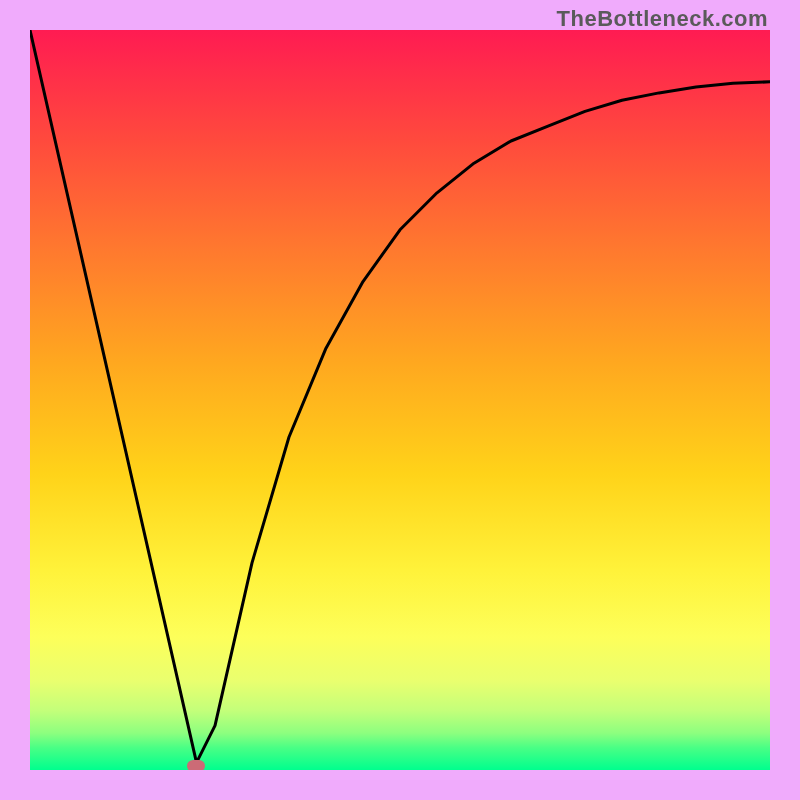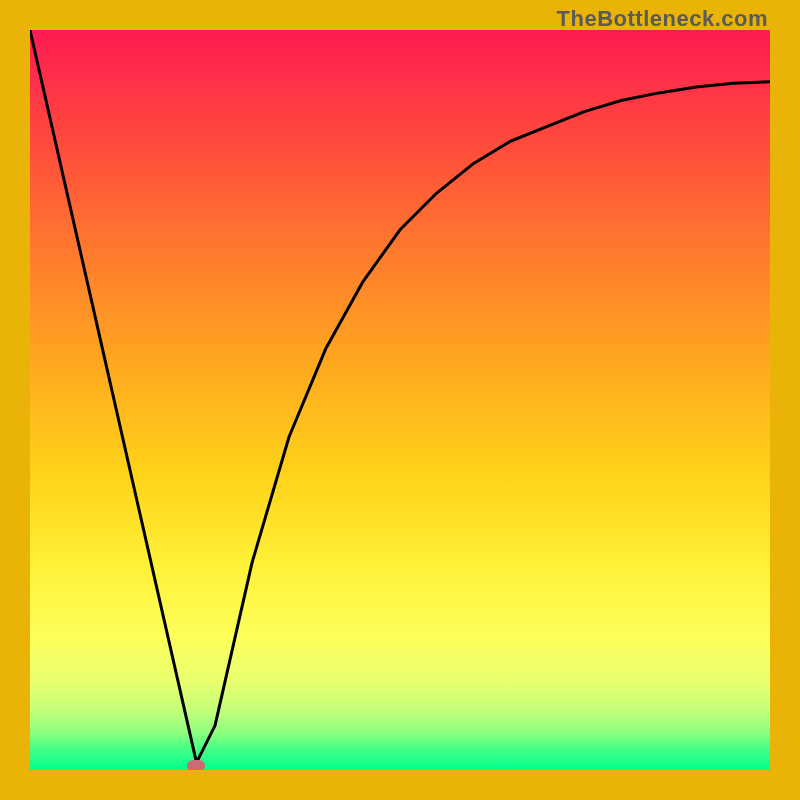--- a/index.html
+++ b/index.html
@@ -9,21 +9,21 @@
     height: 800px;
     background: #000;
     overflow: hidden;
   }
   .frame {
     position: absolute;
     top: 0;
     left: 0;
     width: 800px;
     height: 800px;
-    background: #eab308;
+    background: #f0abfc;
   }
   .plot-area {
     position: absolute;
     left: 30px;
     top: 30px;
     width: 740px;
     height: 740px;
     overflow: hidden;
   }
   .gradient {

